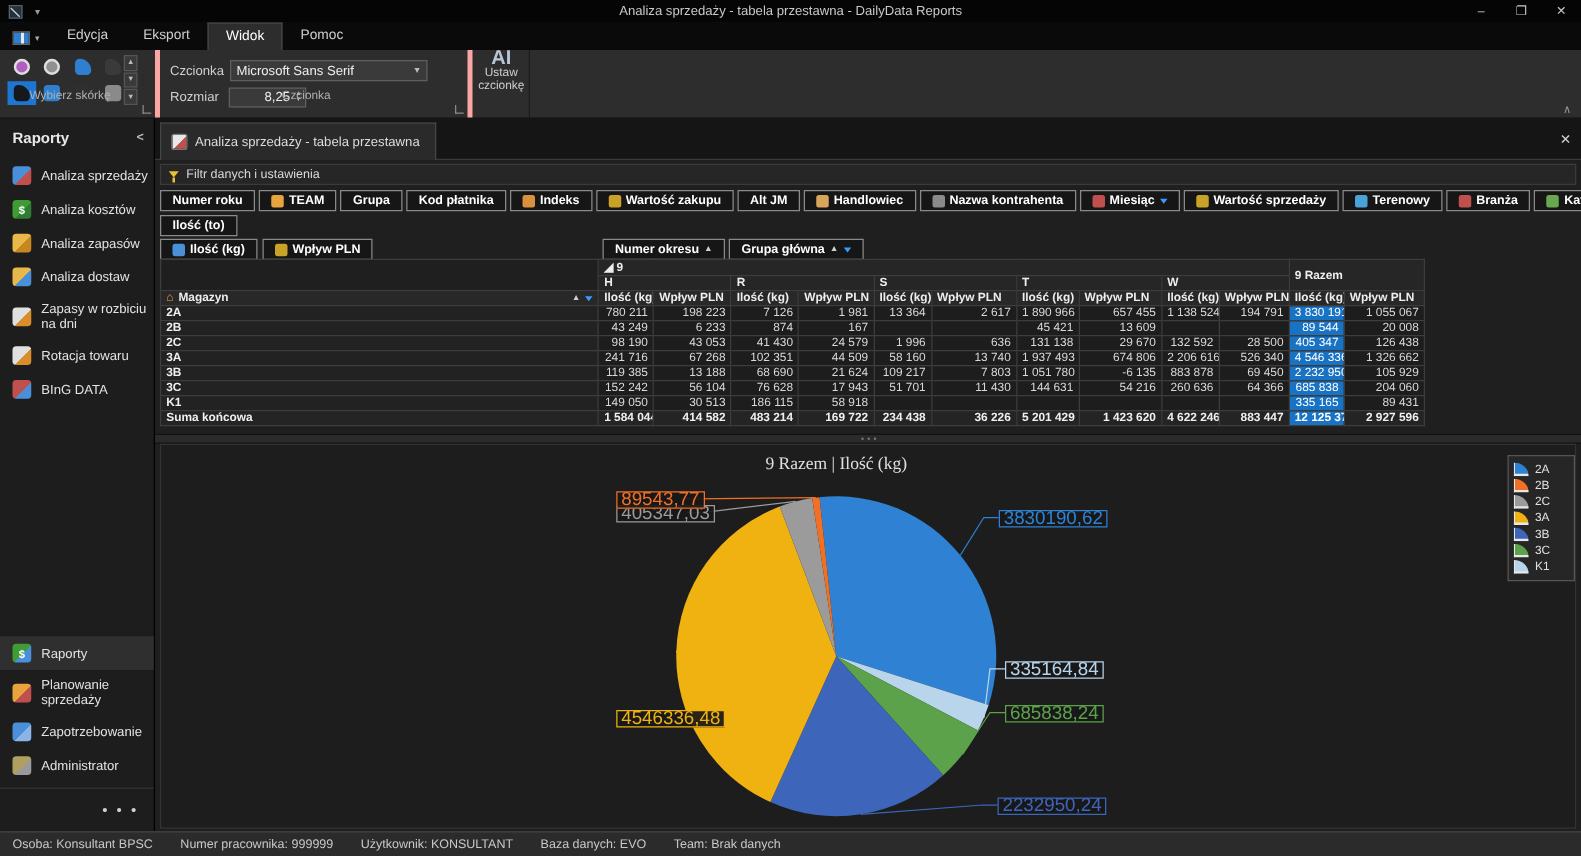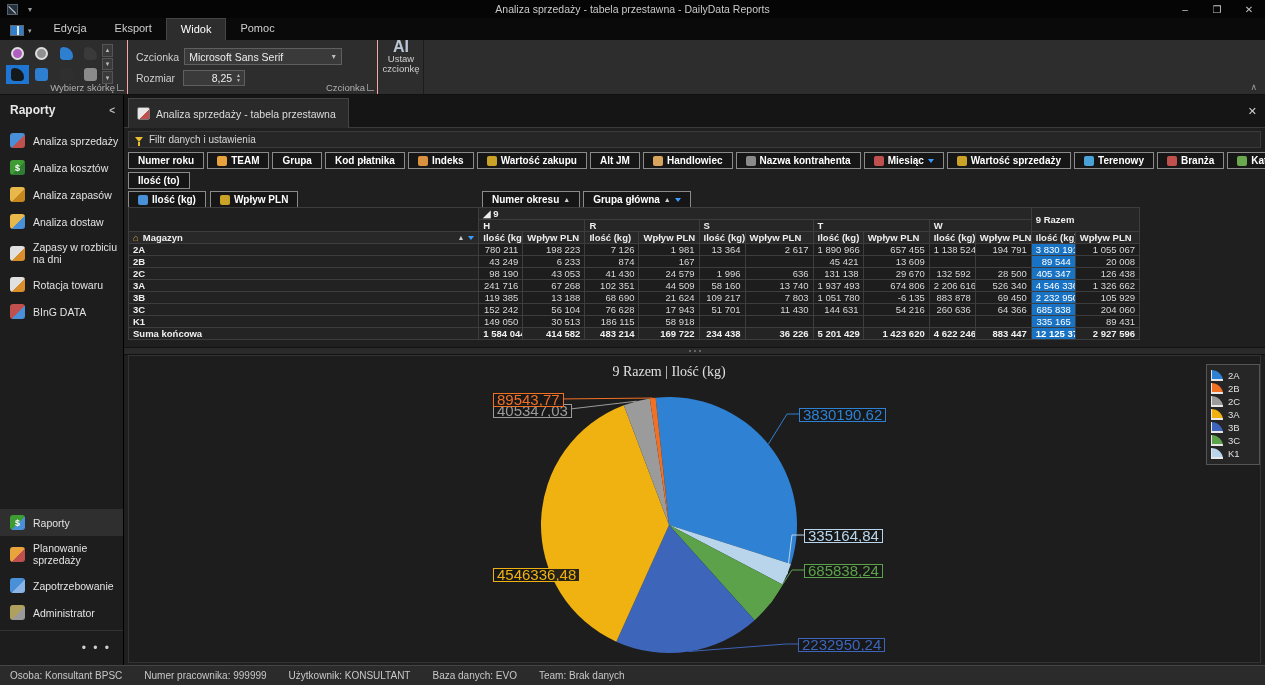--- a/index.html
+++ b/index.html
@@ -19,22 +19,22 @@
   
   .menubar { position:absolute; left:0; top:18px; width:1265px; height:22px; background:#0a0a0a; display:flex; align-items:flex-end; }
   .appmenu-btn { display:flex; align-items:center; gap:4px; padding:3px 8px 4px 10px; }
   .appmenu-glyph { width:14px; height:11px; background:linear-gradient(90deg,#2e7fd0 0 6px,#e8e8e8 6px 8px,#2e7fd0 8px); border:1px solid #666; }
   .appmenu-caret { color:#aaa; font-size:7px; }
   .ribbon-tab { padding:4px 14px 5px 14px; font-size:11px; color:#cfcfcf; }
   .ribbon-tab.active { background:#2d2d2d; color:#fff; border:1px solid #454545; border-bottom:none; }
 
   
   .ribbon { position:absolute; left:0; top:40px; width:1265px; height:55px; background:#2d2d2d; border-bottom:1px solid #111; }
-  .rgroup { position:absolute; top:0; bottom:0; border-right:1px solid #fca5a5; }
-  .rgroup-label { position:absolute; left:0; right:12px; bottom:1px; text-align:right; font-size:9.5px; color:#b0b0b0; }
+  .rgroup { position:absolute; top:0; bottom:0; border-right:4px solid #fca5a5; }
+  .rgroup-label { position:absolute; left:0; right:12px; bottom:12px; text-align:center; font-size:9.5px; color:#b0b0b0; }
   .launcher { position:absolute; right:3px; bottom:3px; width:7px; height:7px; border-left:1px solid #8a8a8a; border-bottom:1px solid #8a8a8a; }
   .g-skins { left:0; width:128px; }
   .skin-grid { position:absolute; left:6px; top:4px; width:96px; height:40px; display:grid; grid-template-columns:repeat(4,1fr); grid-template-rows:1fr 1fr; gap:1px; }
   .skin-tile { display:flex; align-items:center; justify-content:center; }
   .skin-tile.sel { background:#1f76d2; }
   .skin-dot { width:13px; height:13px; }
   .skin-dot.circle { border-radius:50%; border:2px solid #dedede; }
   .skin-dot.blob { border-radius:4px 10px 4px 4px; }
   .skin-dot.square { border-radius:3px; }
   .skin-scroll { position:absolute; right:14px; top:4px; width:11px; height:40px; display:flex; flex-direction:column; gap:1px; }

